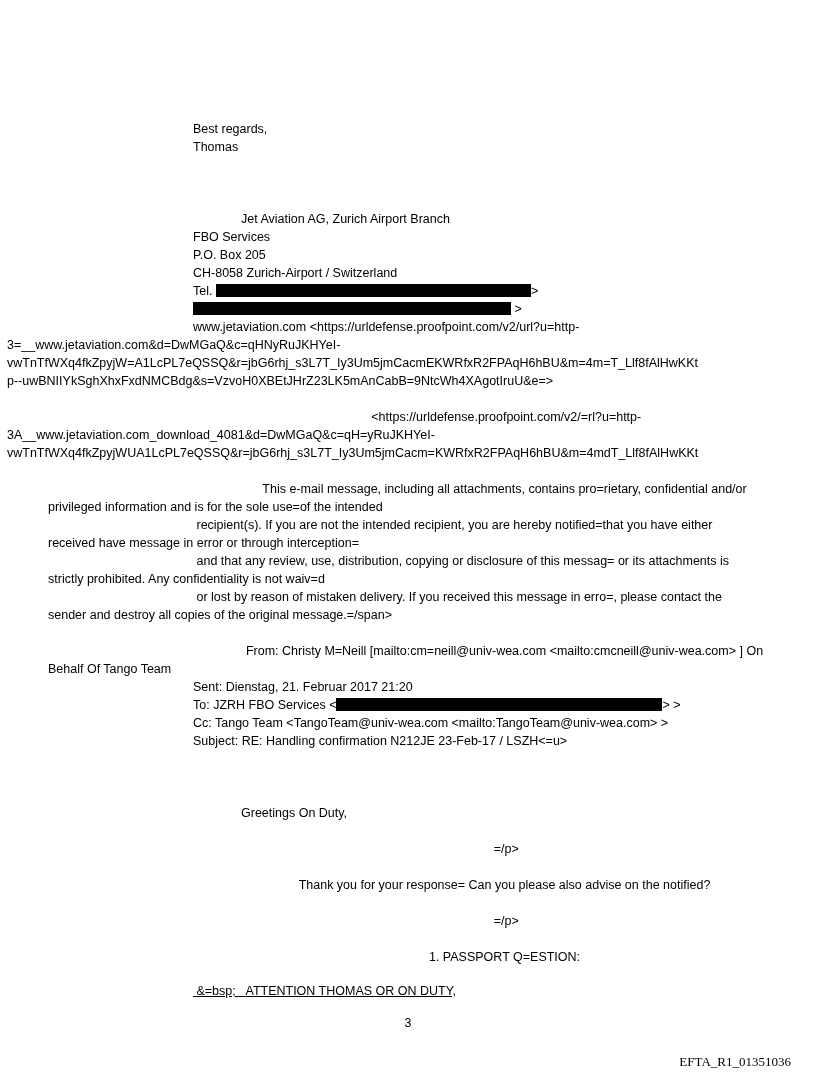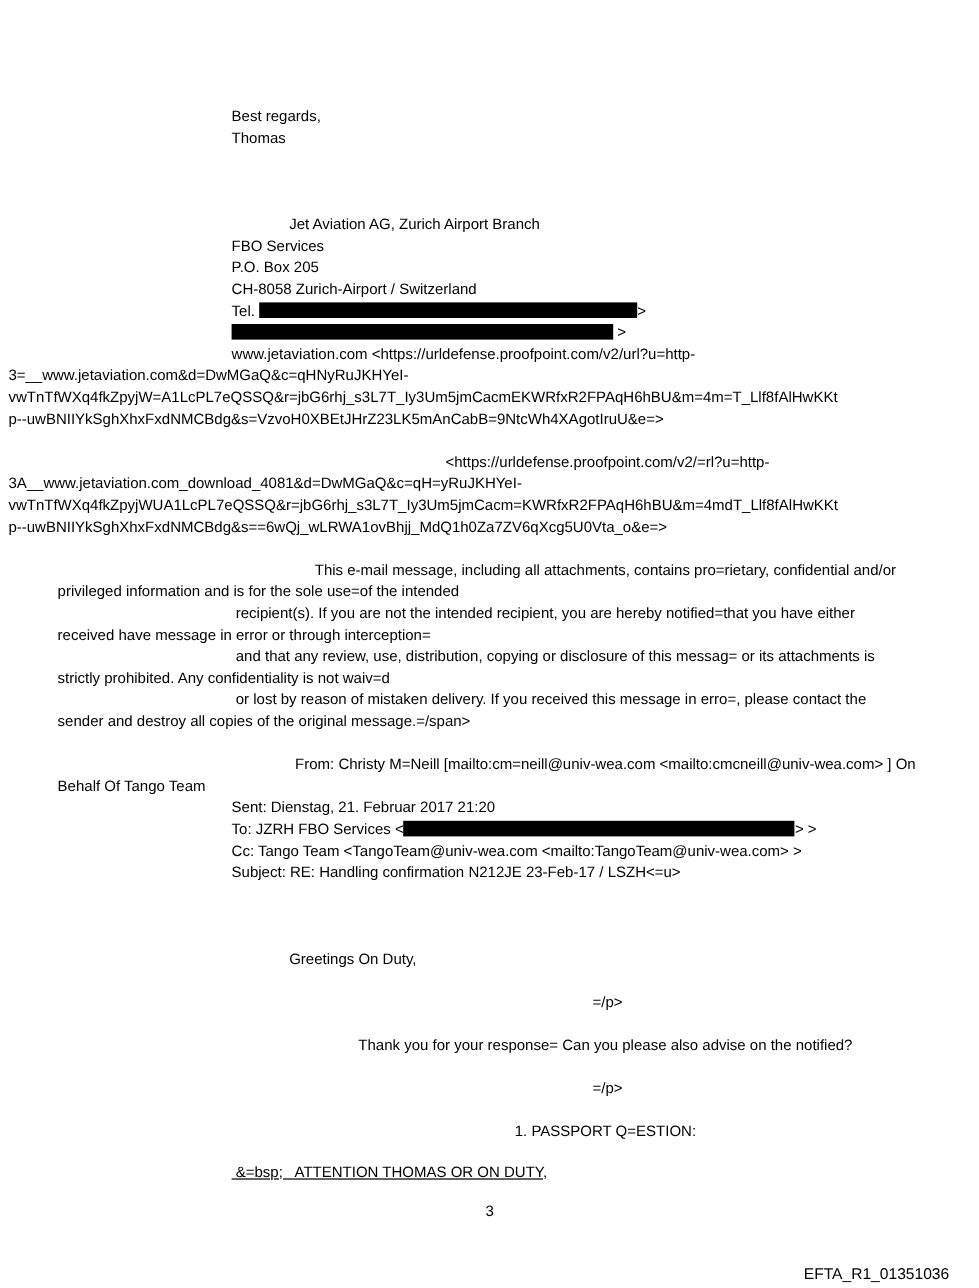--- a/index.html
+++ b/index.html
@@ -8,21 +8,21 @@
     position: relative;
     width: 816px;
     height: 1073px;
     margin: 0 auto;
     background: #ffffff;
     color: #000000;
     font-family: "Liberation Sans", "DejaVu Sans", sans-serif;
     font-size: 12.5px;
     overflow: hidden;
   }
-  .content { padding-top: 88px; }
+  .content { padding-top: 120px; }
   .line {
     white-space: pre;
     line-height: 18px;
     height: 18px;
   }
   .ind-c { padding-left: 193px; }  
   .ind-l { padding-left: 48px; }   
   .ind-u { padding-left: 7px; }    
   .mt54 { margin-top: 54px; margin-left: 48px; }
   .mt18 { margin-top: 18px; text-align: center; }
@@ -37,20 +37,21 @@
   .w-tel { width: 315px; }
   .w-fax { width: 318px; }
   .w-to  { width: 326px; }
   .page-number { text-align: center; padding-left: 0; }
   .bates {
     position: absolute;
     right: 25px;
     bottom: 4px;
     font-size: 13px;
     line-height: 14px;
+    font-family: Liberation Serif, serif;
   }
 </style>
 </head>
 <body>
 
 <div class="page">
   <div class="content">
 
     <div class="line ind-c">Best regards,</div>
     <div class="line ind-c">Thomas</div>
@@ -65,21 +66,20 @@
     <div class="line ind-c"><span class="redact w-fax"></span><span> &gt;</span></div>
 
     <div class="line ind-c">www.jetaviation.com &lt;https://urldefense.proofpoint.com/v2/url?u=http-</div>
     <div class="line ind-u">3=__www.jetaviation.com&amp;d=DwMGaQ&amp;c=qHNyRuJKHYeI-</div>
     <div class="line ind-u">vwTnTfWXq4fkZpyjW=A1LcPL7eQSSQ&amp;r=jbG6rhj_s3L7T_Iy3Um5jmCacmEKWRfxR2FPAqH6hBU&amp;m=4m=T_Llf8fAlHwKKt</div>
     <div class="line ind-u">p--uwBNIIYkSghXhxFxdNMCBdg&amp;s=VzvoH0XBEtJHrZ23LK5mAnCabB=9NtcWh4XAgotIruU&amp;e=&gt;</div>
 
     <div class="line ind-c mt18"> &lt;https://urldefense.proofpoint.com/v2/=rl?u=http-</div>
     <div class="line ind-u">3A__www.jetaviation.com_download_4081&amp;d=DwMGaQ&amp;c=qH=yRuJKHYeI-</div>
     <div class="line ind-u">vwTnTfWXq4fkZpyjWUA1LcPL7eQSSQ&amp;r=jbG6rhj_s3L7T_Iy3Um5jmCacm=KWRfxR2FPAqH6hBU&amp;m=4mdT_Llf8fAlHwKKt</div>
-    <div class="line ind-u">p--uwBNIIYkSghXhxFxdNMCBdg&amp;s==6wQj_wLRWA1ovBhjj_MdQ1h0Za7ZV6qXcg5U0Vta_o&amp;e=&gt;</div>
 
     <div class="line ind-c mt18">This e-mail message, including all attachments, contains pro=rietary, confidential and/or</div>
     <div class="line ind-l">privileged information and is for the sole use=of the intended</div>
     <div class="line ind-c"> recipient(s). If you are not the intended recipient, you are hereby notified=that you have either</div>
     <div class="line ind-l">received have message in error or through interception=</div>
     <div class="line ind-c"> and that any review, use, distribution, copying or disclosure of this messag= or its attachments is</div>
     <div class="line ind-l">strictly prohibited. Any confidentiality is not waiv=d</div>
     <div class="line ind-c"> or lost by reason of mistaken delivery. If you received this message in erro=, please contact the</div>
     <div class="line ind-l">sender and destroy all copies of the original message.=/span&gt;</div>
 

